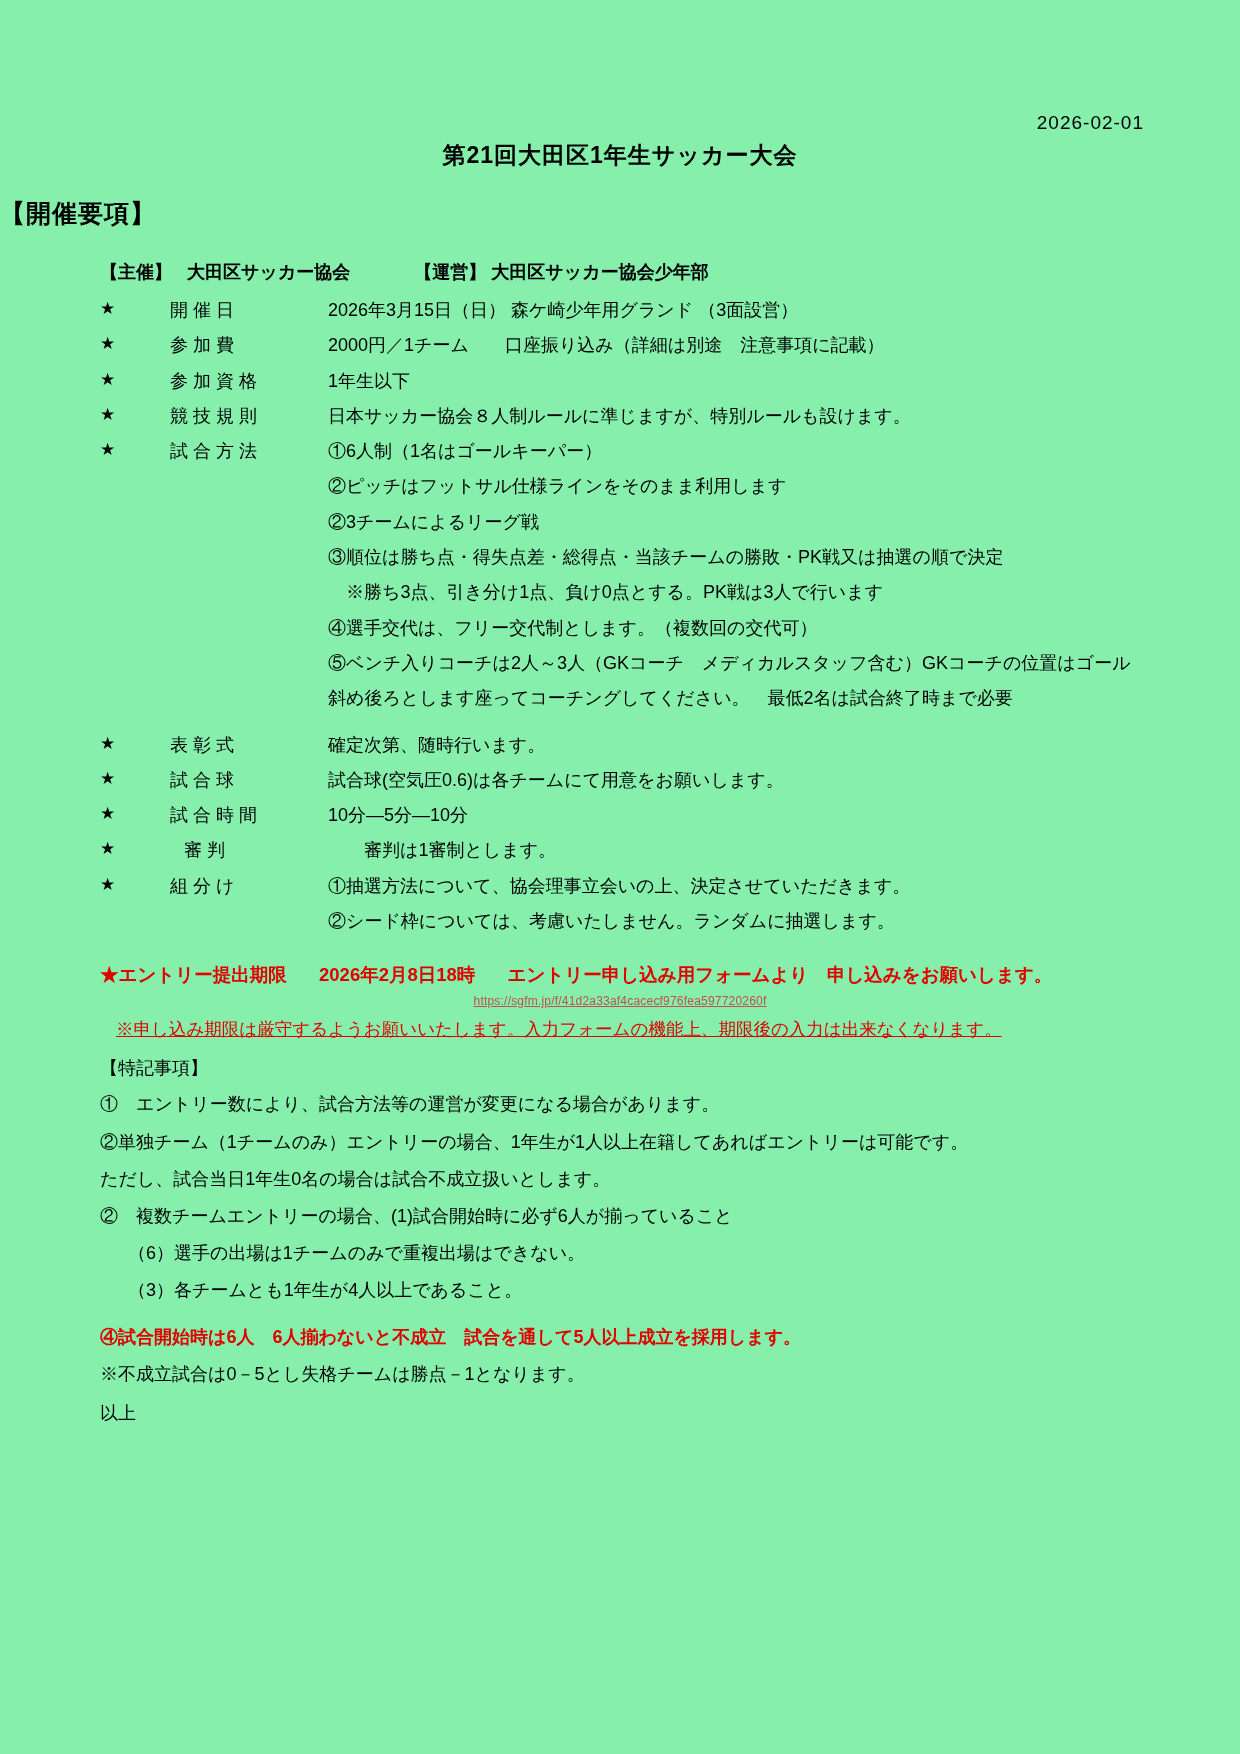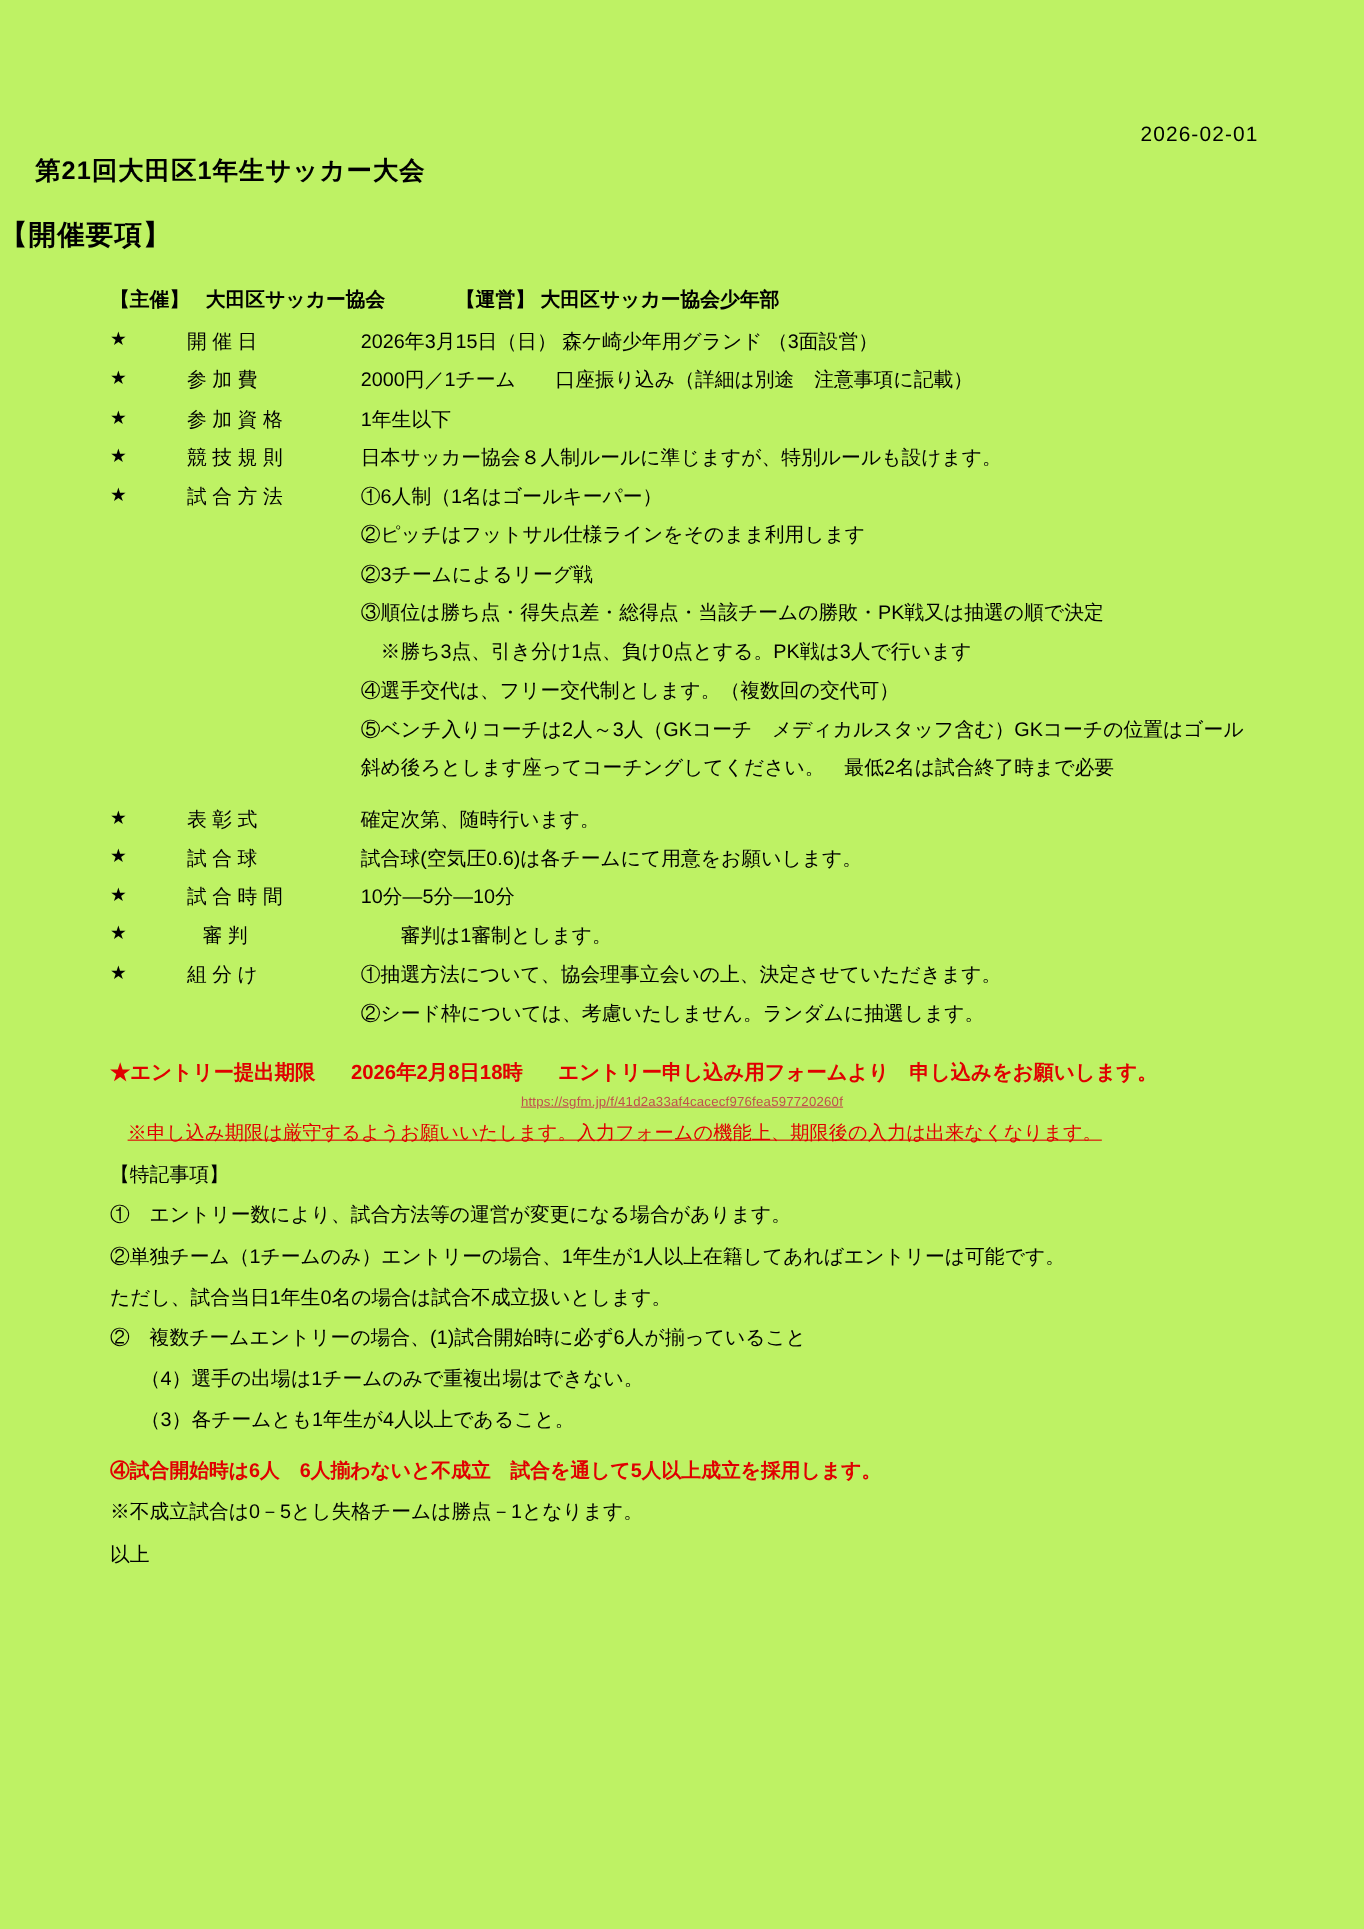--- a/index.html
+++ b/index.html
@@ -8,39 +8,38 @@
     background: #ffffff;
   }
   body {
     font-family: "Liberation Sans", sans-serif;
     color: #000000;
   }
   .page {
     width: 1240px;
     height: 1754px;
     position: relative;
-    background: #bef264;
+    background: #86efac;
     box-sizing: border-box;
     padding: 0;
     overflow: hidden;
   }
   .date-line {
     position: absolute;
     top: 112px;
     right: 96px;
     font-size: 19px;
     letter-spacing: 1px;
   }
   .doc-title {
-    text-align: left;
+    text-align: center;
     font-size: 23px;
     font-weight: bold;
     padding-top: 140px;
     letter-spacing: 1px;
-    margin-left: 32px;
   }
   .doc-subtitle {
     text-align: left;
     font-size: 25px;
     font-weight: bold;
     margin-top: 26px;
     letter-spacing: 1px;
   }
   .body-wrap {
     padding: 0 100px 0 100px;
@@ -238,21 +237,21 @@
     <div class="url-line">https://sgfm.jp/f/41d2a33af4cacecf976fea597720260f</div>
 
     <div class="warn-line">※申し込み期限は厳守するようお願いいたします。入力フォームの機能上、期限後の入力は出来なくなります。</div>
 
     <div class="section-head">【特記事項】</div>
 
     <div class="note-line">①　エントリー数により、試合方法等の運営が変更になる場合があります。</div>
     <div class="note-line">②単独チーム（1チームのみ）エントリーの場合、1年生が1人以上在籍してあればエントリーは可能です。</div>
     <div class="note-line">ただし、試合当日1年生0名の場合は試合不成立扱いとします。</div>
     <div class="note-line">②　複数チームエントリーの場合、(1)試合開始時に必ず6人が揃っていること</div>
-    <div class="note-line ind">（4）選手の出場は1チームのみで重複出場はできない。</div>
+    <div class="note-line ind">（6）選手の出場は1チームのみで重複出場はできない。</div>
     <div class="note-line ind">（3）各チームとも1年生が4人以上であること。</div>
     <div class="note-line red">④試合開始時は6人　6人揃わないと不成立　試合を通して5人以上成立を採用します。</div>
 
 
     <div class="note-line">※不成立試合は0－5とし失格チームは勝点－1となります。</div>
 
     <div class="tail">以上</div>
 
   </div>
 </div>

